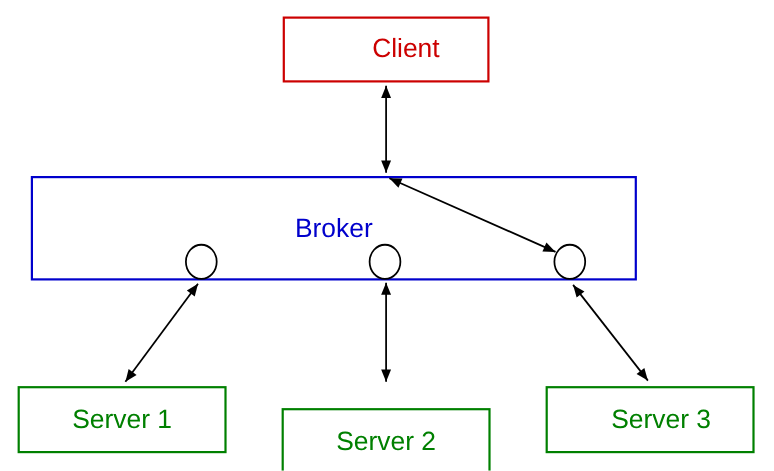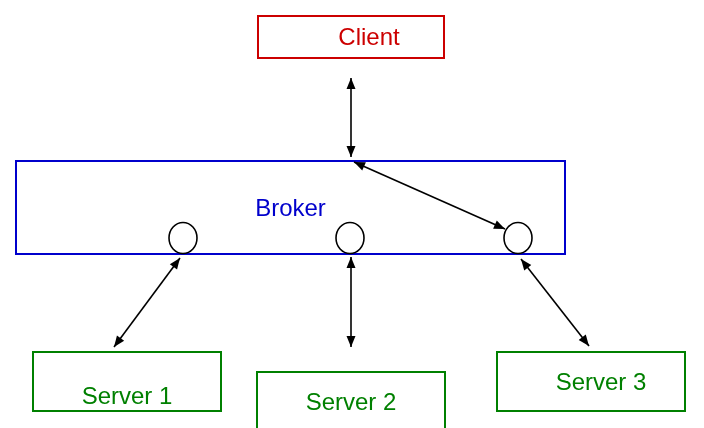--- a/index.html
+++ b/index.html
@@ -27,36 +27,36 @@
     position: absolute;
     box-sizing: border-box;
     display: flex;
     align-items: center;
     justify-content: center;
     font-size: 24px;
     background: transparent;
     z-index: 1;
   }
   .node-client {
-    left: 257px; top: 15px; width: 188px; height: 44px;
+    left: 257px; top: 15px; width: 188px; height: 60px;
     border: 2px solid var(--client);
     color: var(--client);
     padding-left: 36px;
   }
   .node-broker {
-    left: 15px; top: 160px; width: 551px; height: 95px;
+    left: 28px; top: 160px; width: 551px; height: 95px;
     border: 2px solid var(--broker);
     color: var(--broker);
   }
   .node-server {
     top: 351px; width: 190px; height: 61px;
     border: 2px solid var(--server);
     color: var(--server);
   }
-  .node-server1 { left: 32px; align-items: flex-end; }
+  .node-server1 { left: 16px; }
   .node-server2 { left: 256px; margin-top: 20px; }
   .node-server3 { left: 496px; padding-left: 20px; }
   .edge {
     stroke: var(--line);
     stroke-width: 1.6;
     fill: none;
   }
   .port {
     stroke: var(--line);
     stroke-width: 1.6;

